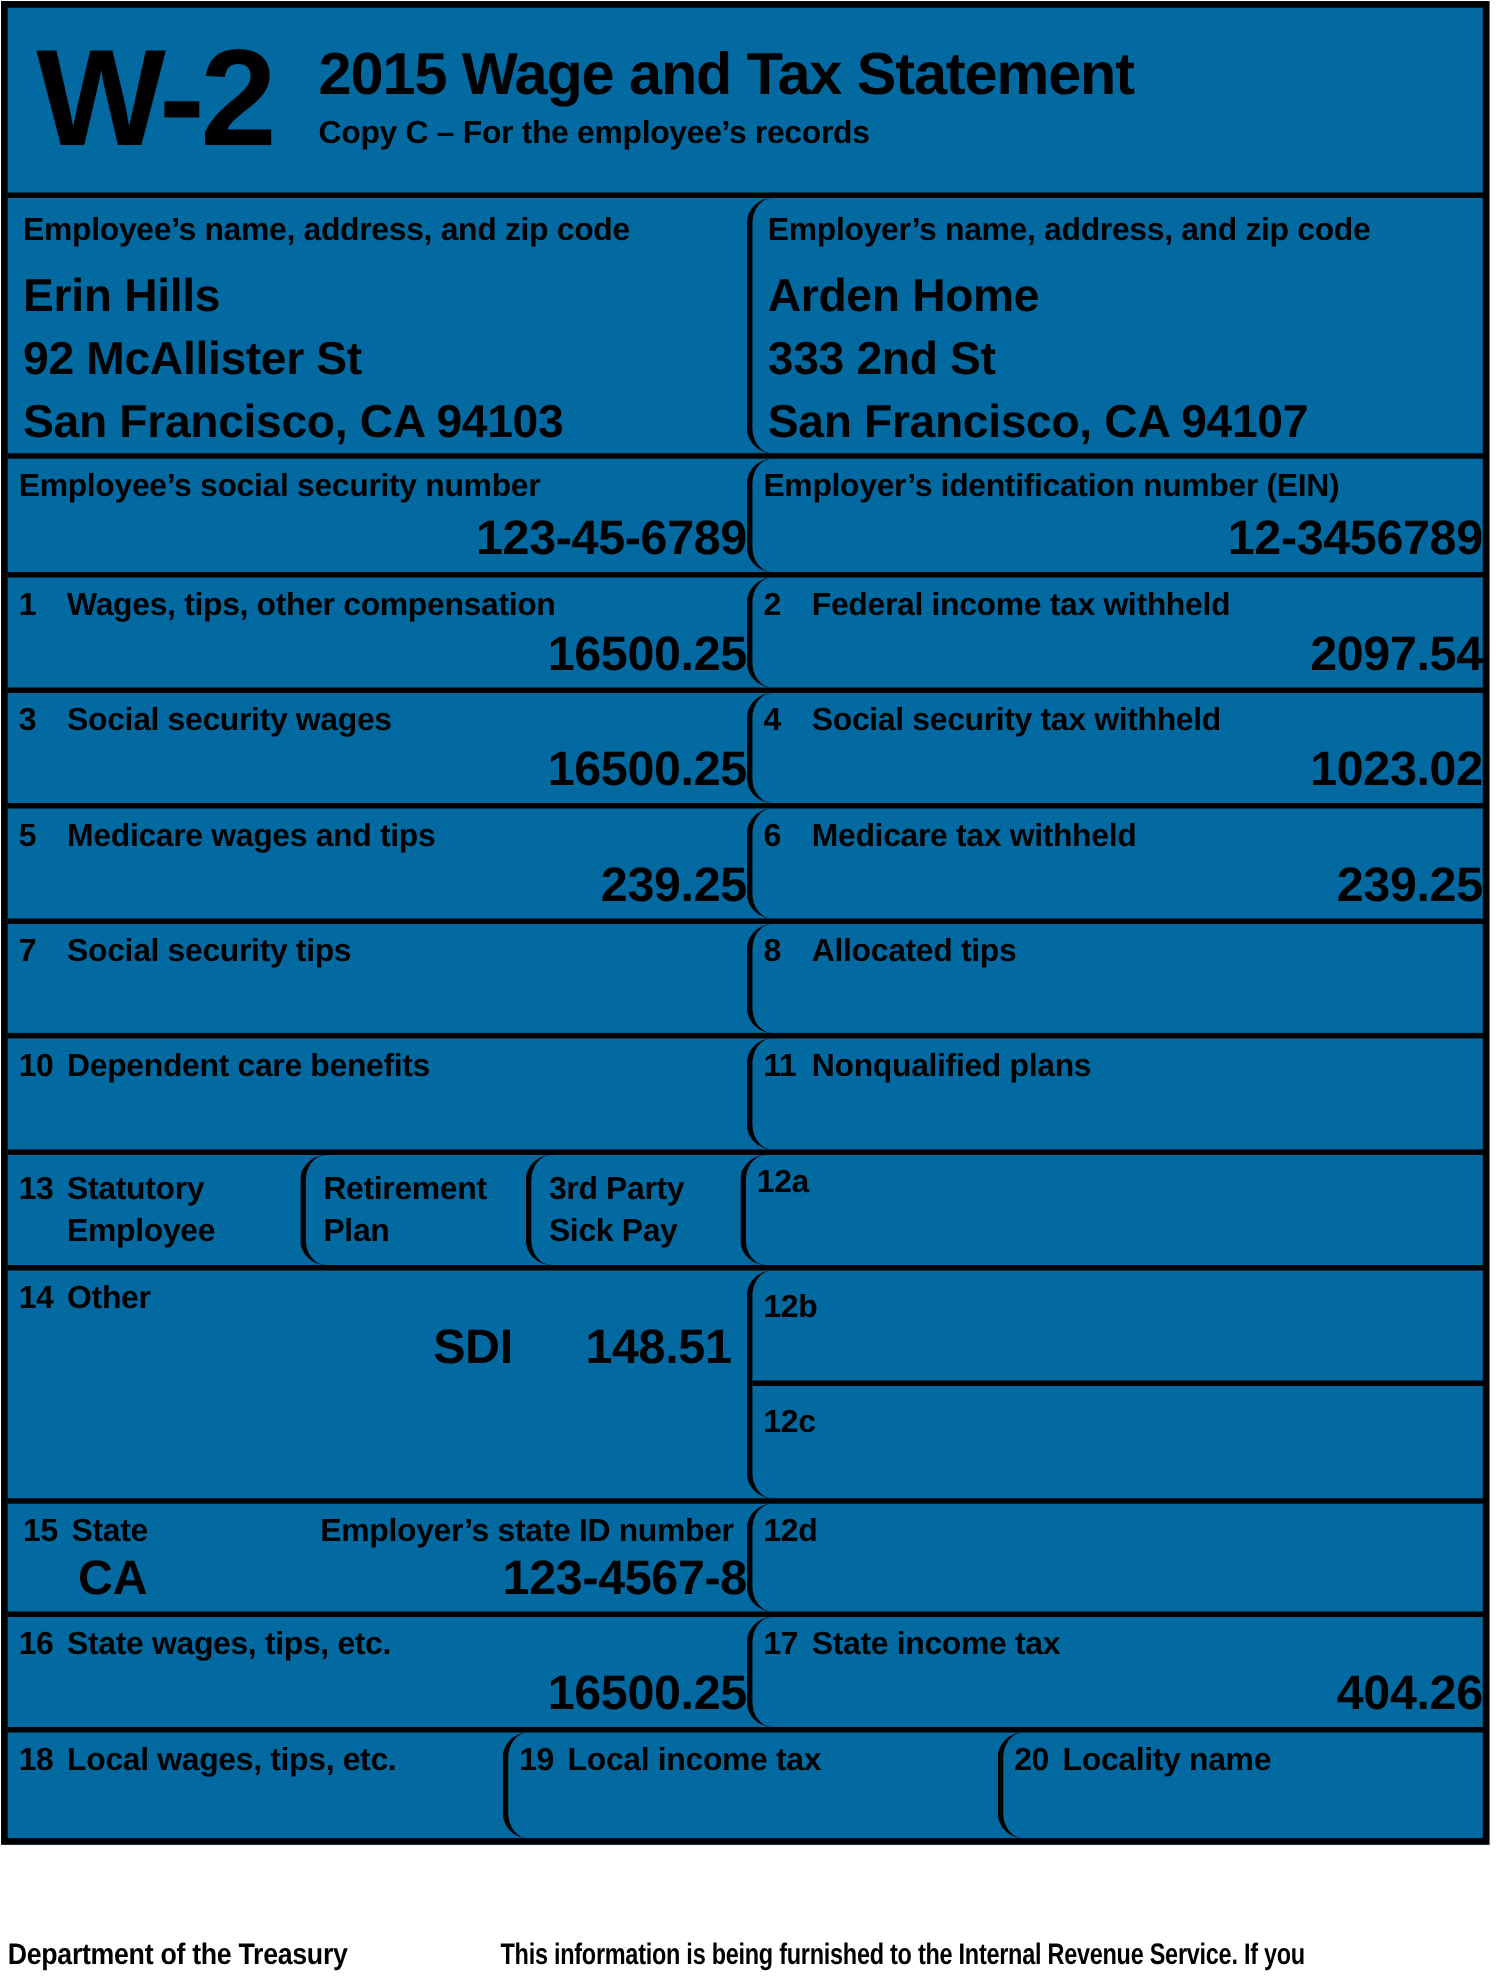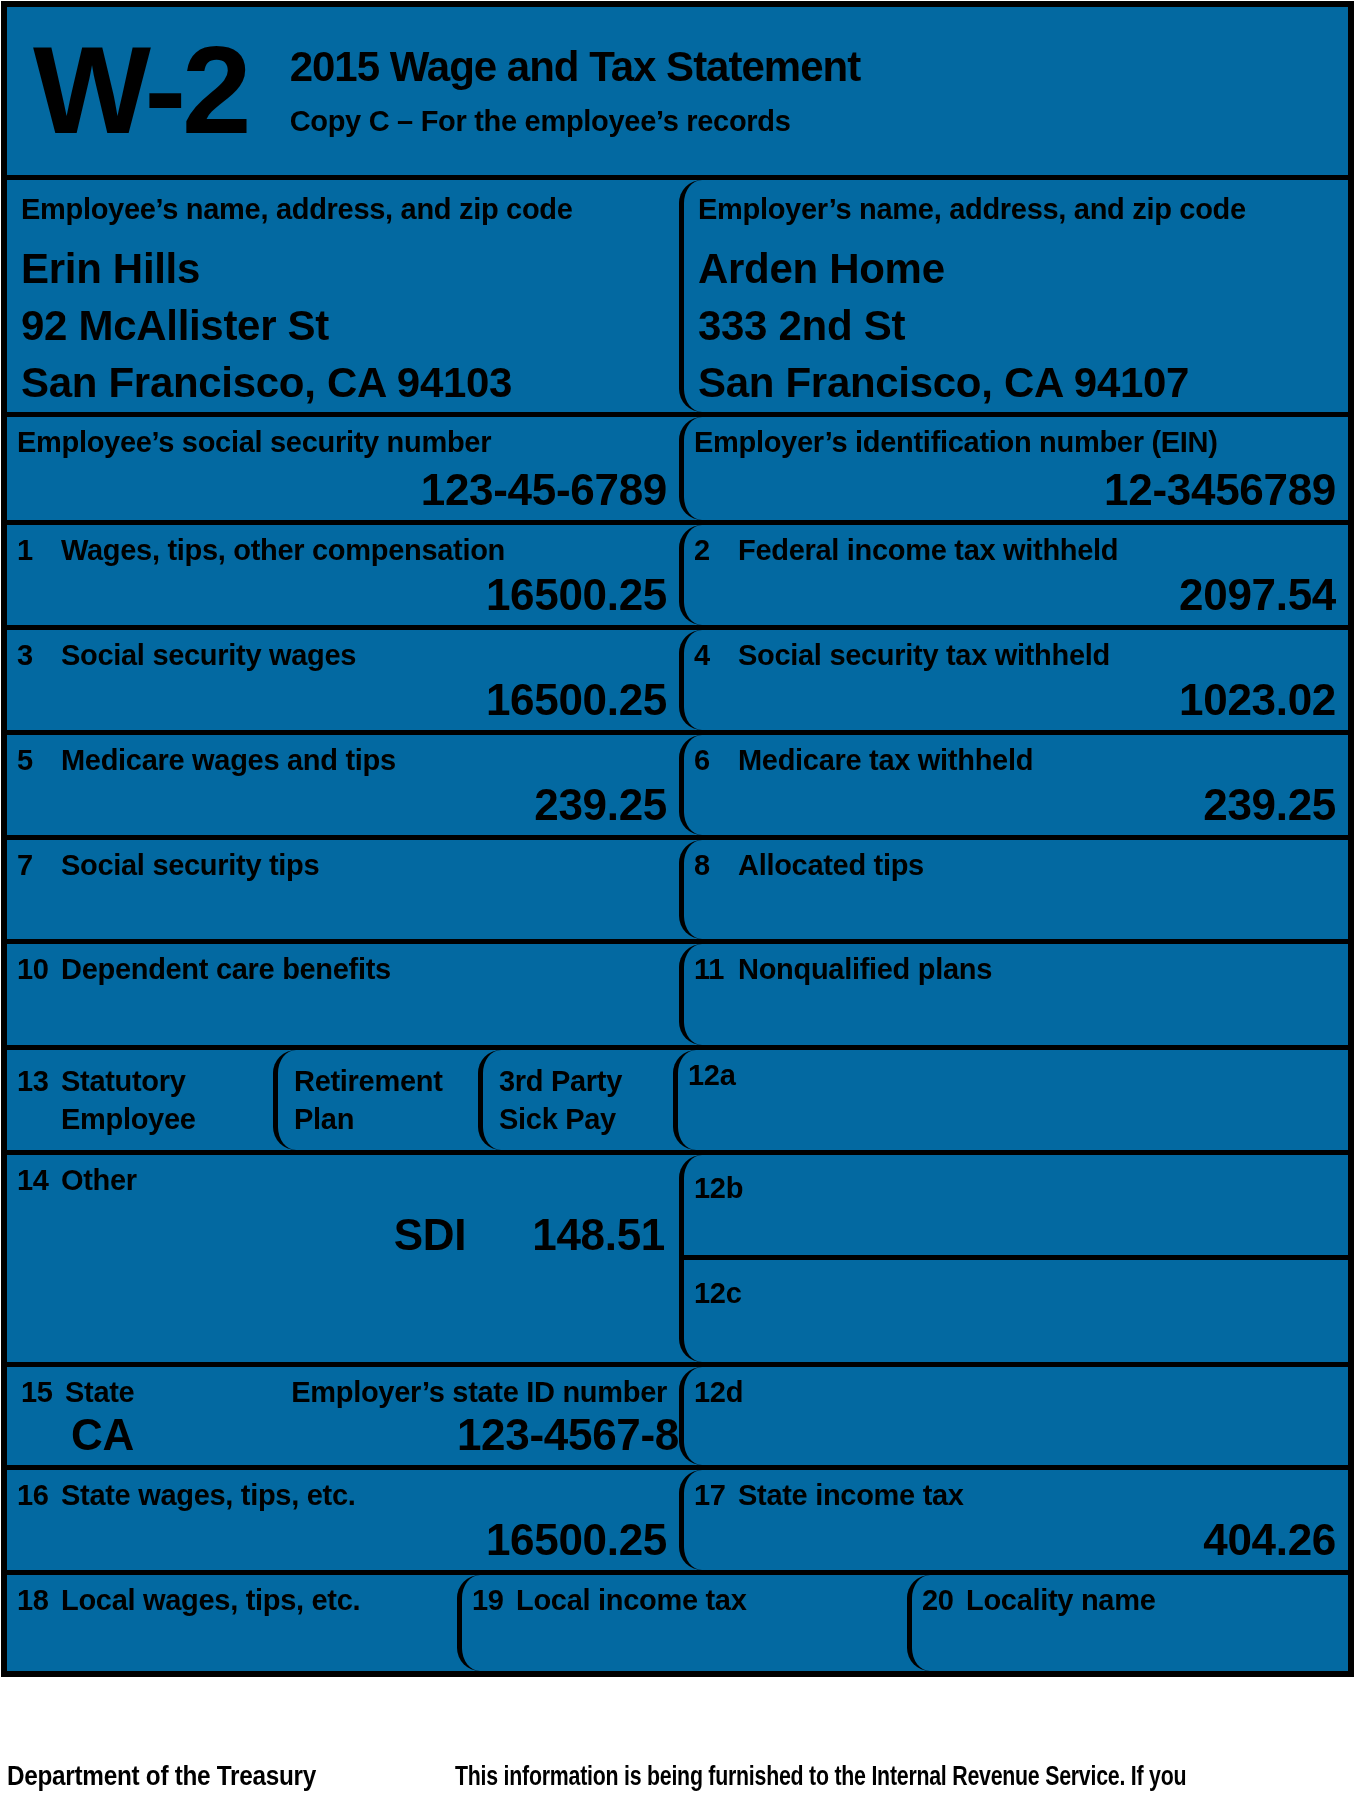--- a/index.html
+++ b/index.html
@@ -12,48 +12,48 @@
   .row { display:flex; flex-direction:row; border-top:5px solid #000; }
   .row.first { border-top:none; }
   .cell { flex:1; display:flex; flex-direction:column;border-radius:23px; }
   .cell + .cell { border-left:5px solid #000; }
   .cell.half { width:672px; flex:none; }
 
   
   .hdr { height:168px; display:flex; flex-direction:row; }
   .w2 { font-size:125px; line-height:110px; letter-spacing:-4px; margin:28px 0 0 26px; }
   .titleblock { margin:32px 0 0 42px; }
-  .title { font-size:42px; line-height:56px; letter-spacing:-1px; }
+  .title { font-size:54px; line-height:56px; letter-spacing:-1px; }
   .subtitle { font-size:29px; margin-top:10px; }
 
   
   .rw-name { height:237px; }
   .namebox { padding:12px 0 0 14px; }
   .smalllabel { font-size:29px; line-height:34px; }
   .nameline { font-size:42px; line-height:57px; }
   .nameline.firstline { margin-top:14px; }
 
   
   .rw-108 { height:108px; } .rw-105 { height:105px; } .rw-104 { height:104px; }
   .rw-106 { height:106px; } .rw-103 { height:103px; } .rw-212 { height:212px; }
   .rw-last { flex:1; }
   .box { padding:8px 0 6px 0; justify-content:space-between; }
   .lblrow { display:flex; flex-direction:row; padding-left:10px; font-size:29px; line-height:34px; }
   .boxnum { min-width:44px; flex:none; }
-  .val { align-self:flex-end; font-size:44px; line-height:48px; padding-right:12px; white-space:pre; }
+  .val { align-self:flex-end; font-size:44px; line-height:48px; white-space:pre; }
 
   
   .c13-1 { width:266px; flex:none; }
   .c13-2 { width:205px; flex:none; }
   .c13-3 { width:195px; flex:none; }
   .twolines { font-size:29px; line-height:38px; padding-top:12px; } .pl16 { padding-left:16px; }
 
   
   .box14 { padding:8px 0 6px 0; justify-content:flex-start; }
-  .sdirow { display:flex; justify-content:flex-end; gap:66px; font-size:44px; line-height:48px; padding-right:14px; margin-top:14px;text-align:right; }
+  .sdirow { display:flex; justify-content:flex-end; gap:66px; font-size:44px; line-height:48px; padding-right:14px; margin-top:4px;text-align:right; }
 
   
   .stack { display:flex; flex-direction:column; }
   .sub12 { height:100px; }
   .sub12 + .sub12 { border-top:5px solid #000; flex:1; }
   .sub12 .lblrow { padding-top:8px; }
 
   
   .b15lblrow { display:flex; flex-direction:row; font-size:29px; line-height:34px; padding-left:14px; }
   .b15right { flex:1; text-align:right; padding-right:12px; }

